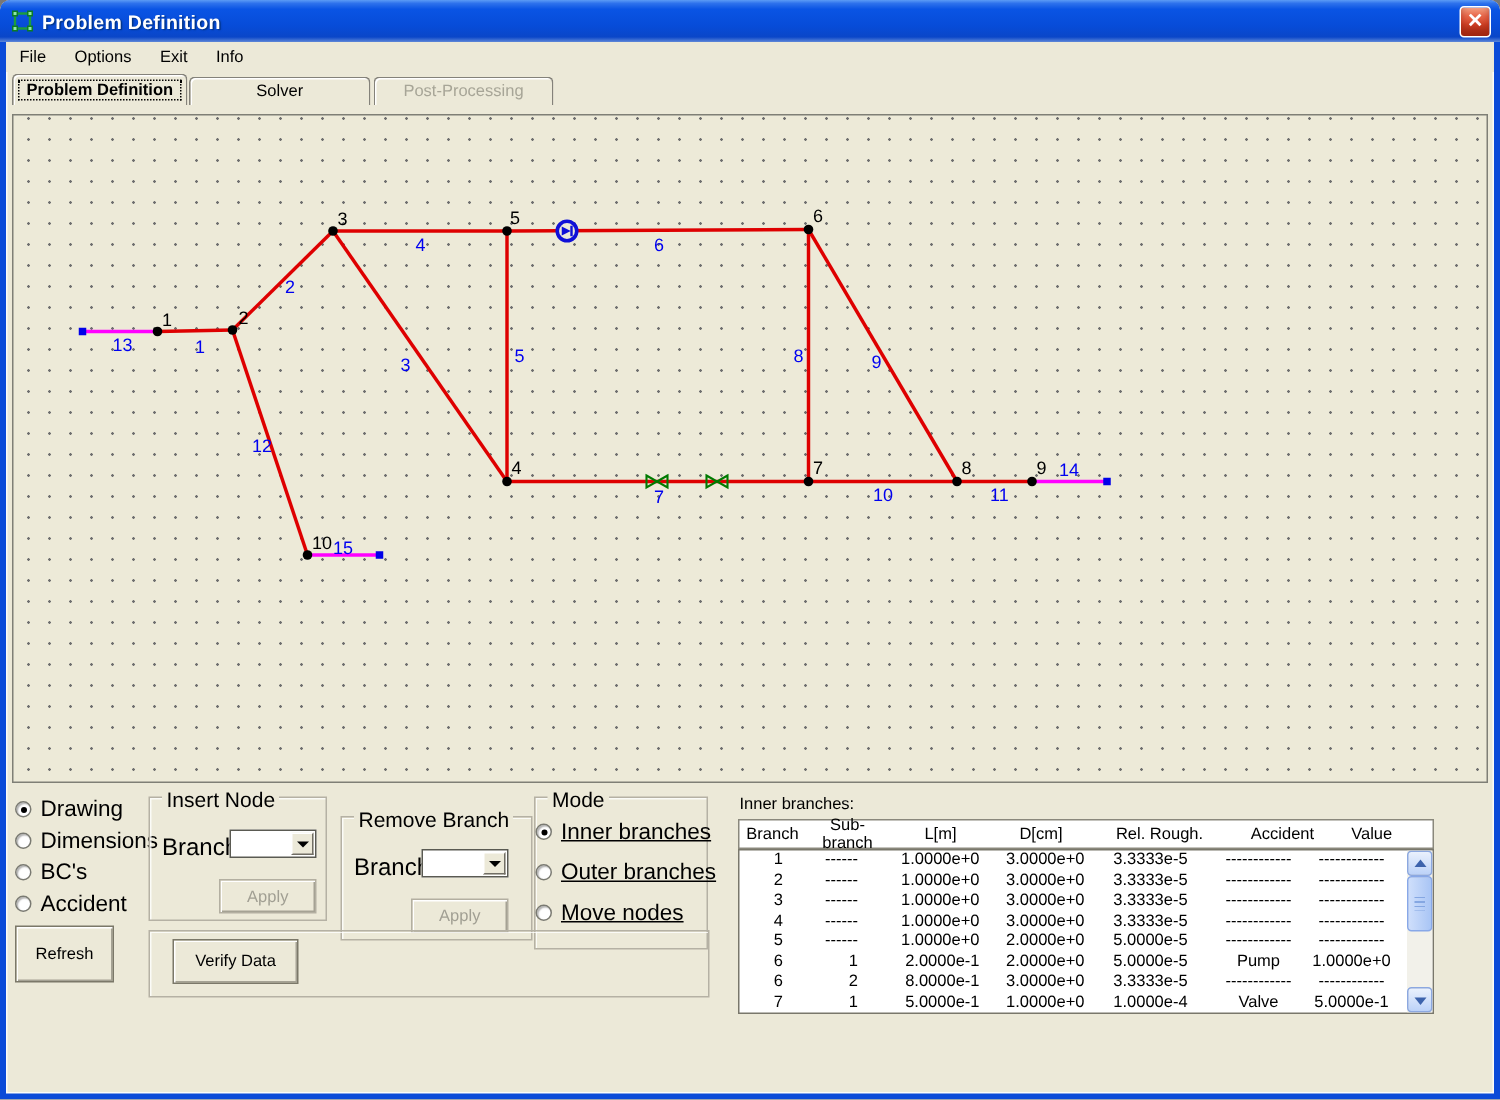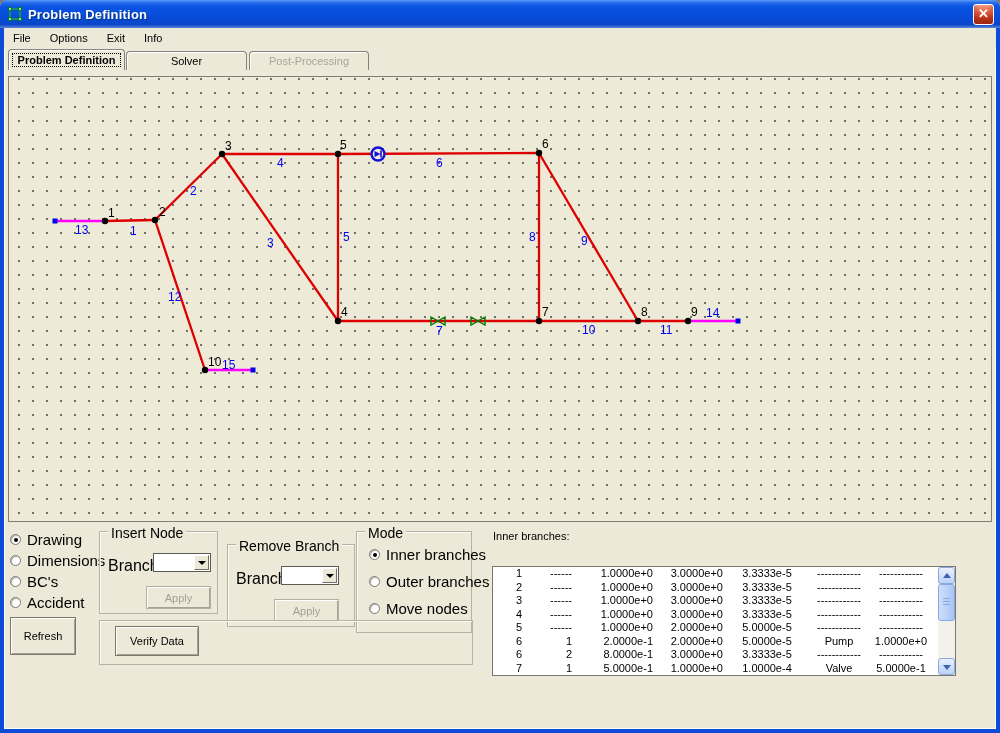--- a/index.html
+++ b/index.html
@@ -89,21 +89,21 @@
     background:#fff; border:1px solid #5A5A52;
   }
   .combo-value { position:absolute; left:3px; top:2px; font-size:11px; }
   .combo-btn {
     position:absolute; right:1px; top:1px; width:15px; height:15px; background:#ECE9D8;
     border:1px solid; border-color:#fff #706D64 #706D64 #fff;
   }
   .combo-btn::after { content:""; position:absolute; left:3px; top:5px;
     border-left:4px solid transparent; border-right:4px solid transparent; border-top:4px solid #000; }
   .apply-btn { left:46px; top:54px; width:65px; height:23px; }
-  .mode-rows { position:absolute; left:12px; top:14px; }
+  .mode-rows { position:absolute; left:0; top:14px;text-decoration:underline; }
   .mode-rows .radio-row { margin-bottom:10px; }
   
   .grid-caption { position:absolute; left:493px; top:530px; font-size:11px; }
   .grid-header {
     position:absolute; left:492px; top:546px; width:464px; height:20px;
     background:#fff; border:1px solid #8A887C; display:flex; align-items:center; font-size:11px;
   }
   .grid-header .hcell { text-align:center; flex:none; }
   .h0{width:44px}.h1{width:56px}.h2{width:68px}.h3{width:66px}.h4{width:92px}.h5{width:72px}.h6{width:47px}
   .grid-body {
@@ -303,20 +303,29 @@
           <span class="radio"></span>
           <span class="radio-label">Move nodes</span>
         </div>
       </div>
   </div>
 
   <div class="group" id="outer-box"></div>
   <button class="btn" id="verify-btn">Verify Data</button>
 
   <span class="grid-caption">Inner branches:</span>
+  <div class="grid-header" id="grid-header">
+      <span class="hcell h0">Branch</span>
+      <span class="hcell h1">Sub-branch</span>
+      <span class="hcell h2">L[m]</span>
+      <span class="hcell h3">D[cm]</span>
+      <span class="hcell h4">Rel. Rough.</span>
+      <span class="hcell h5">Accident</span>
+      <span class="hcell h6">Value</span>
+    </div>
   <div class="grid-body">
     <div class="grid-rows" id="grid-rows">
         <div class="grid-row">
           <span class="cell c0">1</span>
           <span class="cell c1">------</span>
           <span class="cell c2">1.0000e+0</span>
           <span class="cell c3">3.0000e+0</span>
           <span class="cell c4">3.3333e-5</span>
           <span class="cell c5">------------</span>
           <span class="cell c6">------------</span>

